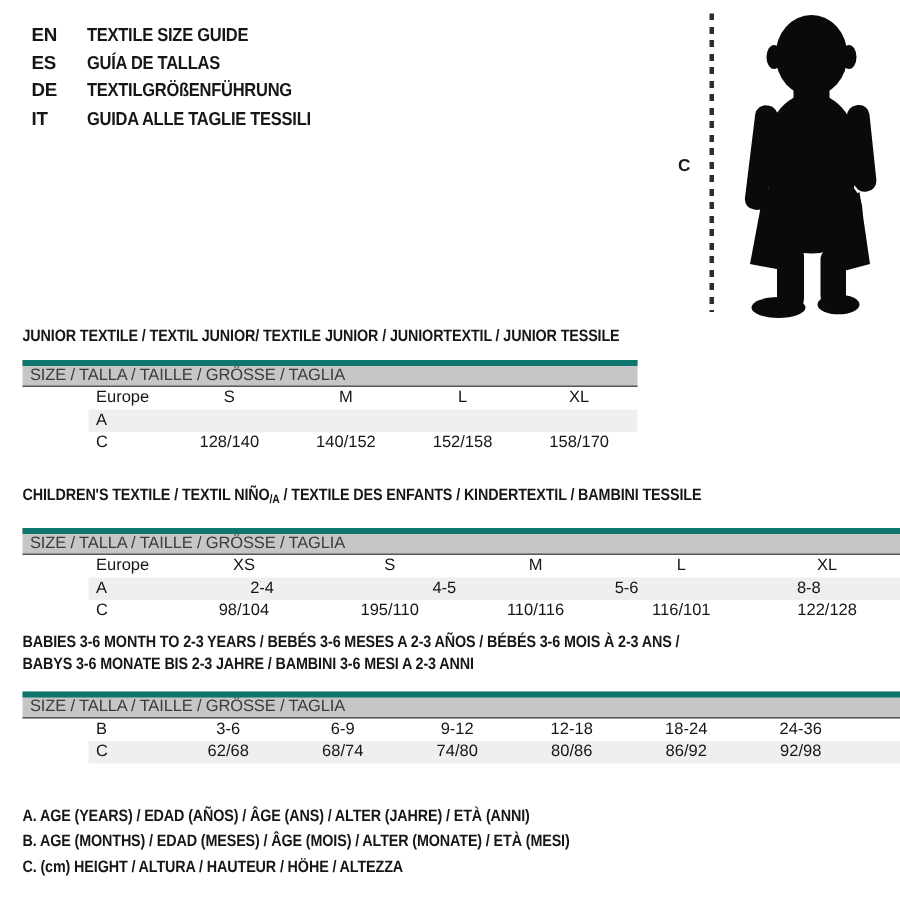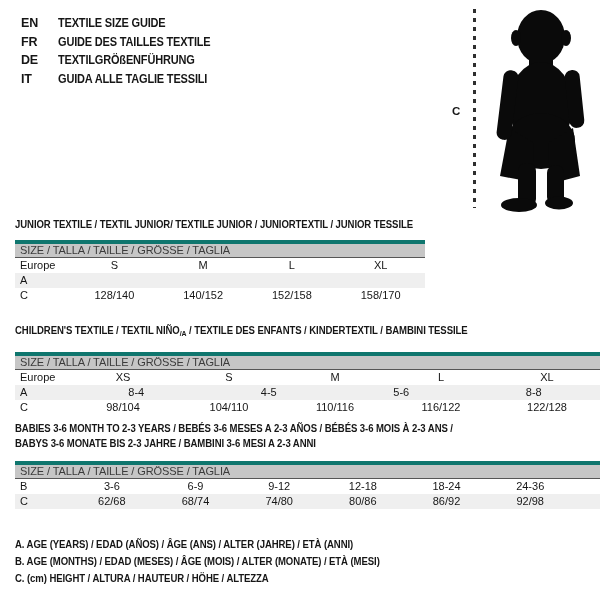--- a/index.html
+++ b/index.html
@@ -19,21 +19,21 @@
   .baby{position:absolute;left:482px;top:8px;}
 
   
   .tbl-title{position:absolute;left:15px;font-size:11px;font-weight:700;letter-spacing:-0.1px;
     transform:scaleX(0.87);transform-origin:0 0;}
   .tbl-title .line{white-space:nowrap;height:15px;line-height:15px;}
   .tbl-title sub{font-size:8px;vertical-align:-2px;}
   .tbl{position:absolute;left:15px;font-size:11px;}
   .thead{height:13px;line-height:13px;background:#c6c6c6;color:#3b3b3b;padding-left:5px;
     border-top:4px solid #0f766e;border-bottom:1px solid #565656;letter-spacing:-0.1px;}
-  .trow{display:flex;height:15px;line-height:15px;}
+  .trow{display:flex;height:15px;line-height:15px;margin-left:44px;}
   .trow.shaded{background:#efefef;}
   .tlabel{width:55px;flex:none;padding-left:5px;box-sizing:border-box;}
   .cells{flex:1;display:flex;}
   .tcell{flex:1;text-align:center;}
   #table-2 .cells{padding-right:28px;}
 
   
   .footnotes{position:absolute;left:15px;top:536px;}
   .footnote{height:17px;line-height:17px;font-size:11px;font-weight:700;white-space:nowrap;
     transform:scaleX(0.87);transform-origin:0 0;letter-spacing:-0.1px;}
@@ -42,22 +42,22 @@
 <body>
 
 <div class="page">
 
   <div class="lang-block">
       <div class="lang-row">
         <span class="lang-code">EN</span>
         <span class="lang-label">TEXTILE SIZE GUIDE</span>
       </div>
       <div class="lang-row">
-        <span class="lang-code">FR</span>
-        <span class="lang-label">GUIDE DES TAILLES TEXTILE</span>
+        <span class="lang-code">ES</span>
+        <span class="lang-label">GUÍA DE TALLAS</span>
       </div>
       <div class="lang-row">
         <span class="lang-code">DE</span>
         <span class="lang-label">TEXTILGRÖßENFÜHRUNG</span>
       </div>
       <div class="lang-row">
         <span class="lang-code">IT</span>
         <span class="lang-label">GUIDA ALLE TAGLIE TESSILI</span>
       </div>
     </div>
@@ -123,33 +123,33 @@
           <span class="tcell">XS</span>
           <span class="tcell">S</span>
           <span class="tcell">M</span>
           <span class="tcell">L</span>
           <span class="tcell">XL</span>
         </span>
       </div>
       <div class="trow shaded">
         <span class="tlabel">A</span>
         <span class="cells">
-          <span class="tcell">8-4</span>
+          <span class="tcell">2-4</span>
           <span class="tcell">4-5</span>
           <span class="tcell">5-6</span>
           <span class="tcell">8-8</span>
         </span>
       </div>
       <div class="trow">
         <span class="tlabel">C</span>
         <span class="cells">
           <span class="tcell">98/104</span>
-          <span class="tcell">104/110</span>
+          <span class="tcell">195/110</span>
           <span class="tcell">110/116</span>
-          <span class="tcell">116/122</span>
+          <span class="tcell">116/101</span>
           <span class="tcell">122/128</span>
         </span>
       </div>
     </div>
 
   <div class="tbl-title" id="title-2" style="top:421px">
       <div class="line"><span>BABIES 3-6 MONTH TO 2-3 YEARS / BEBÉS 3-6 MESES A 2-3 AÑOS / BÉBÉS 3-6 MOIS À 2-3 ANS /</span></div>
       <div class="line"><span>BABYS 3-6 MONATE BIS 2-3 JAHRE / BAMBINI 3-6 MESI A 2-3 ANNI</span></div>
     </div>
   <div class="tbl" id="table-2" style="top:461px;width:585px">

